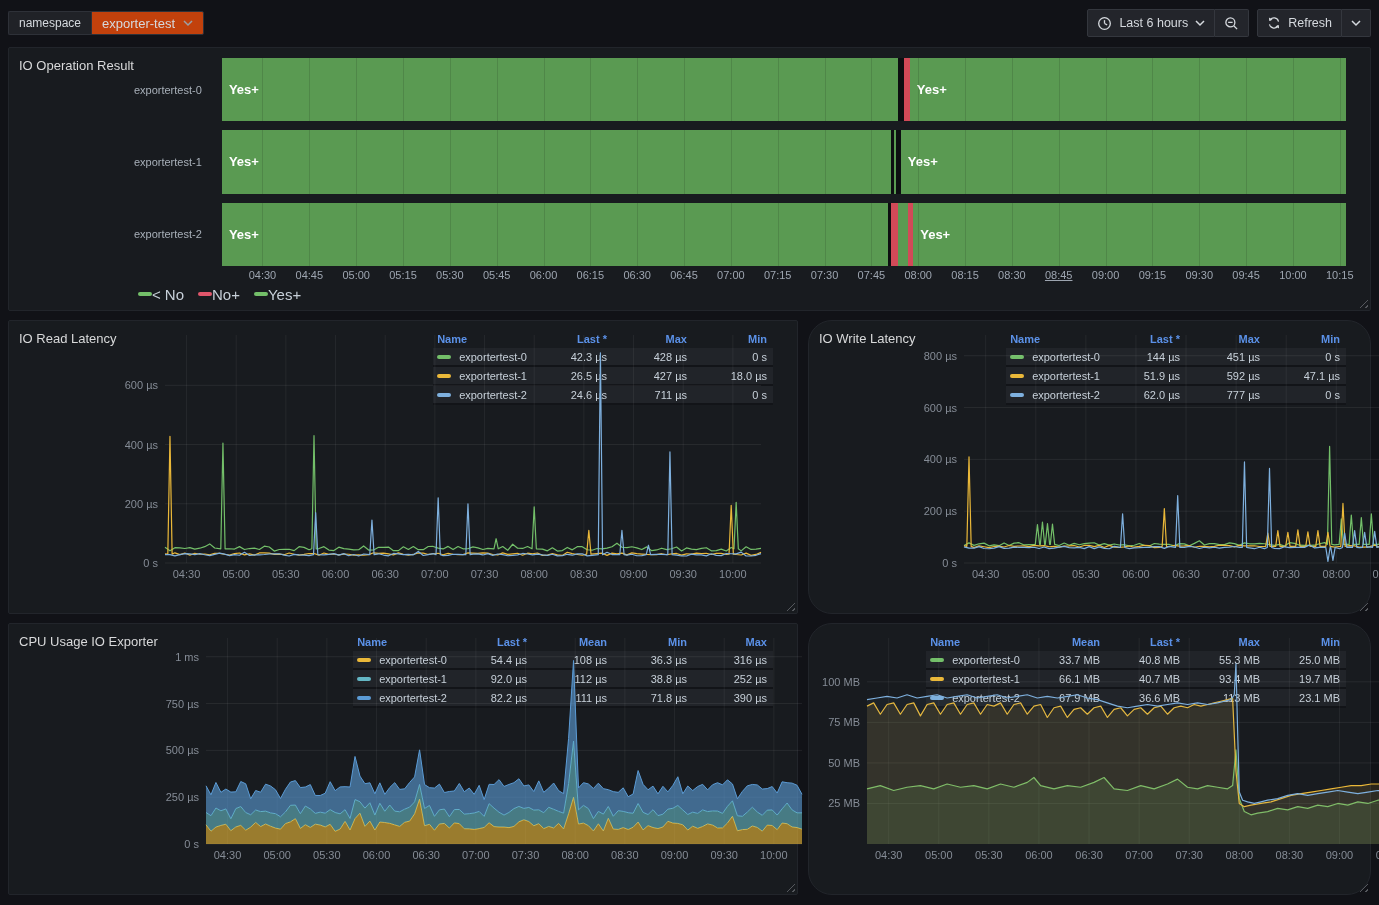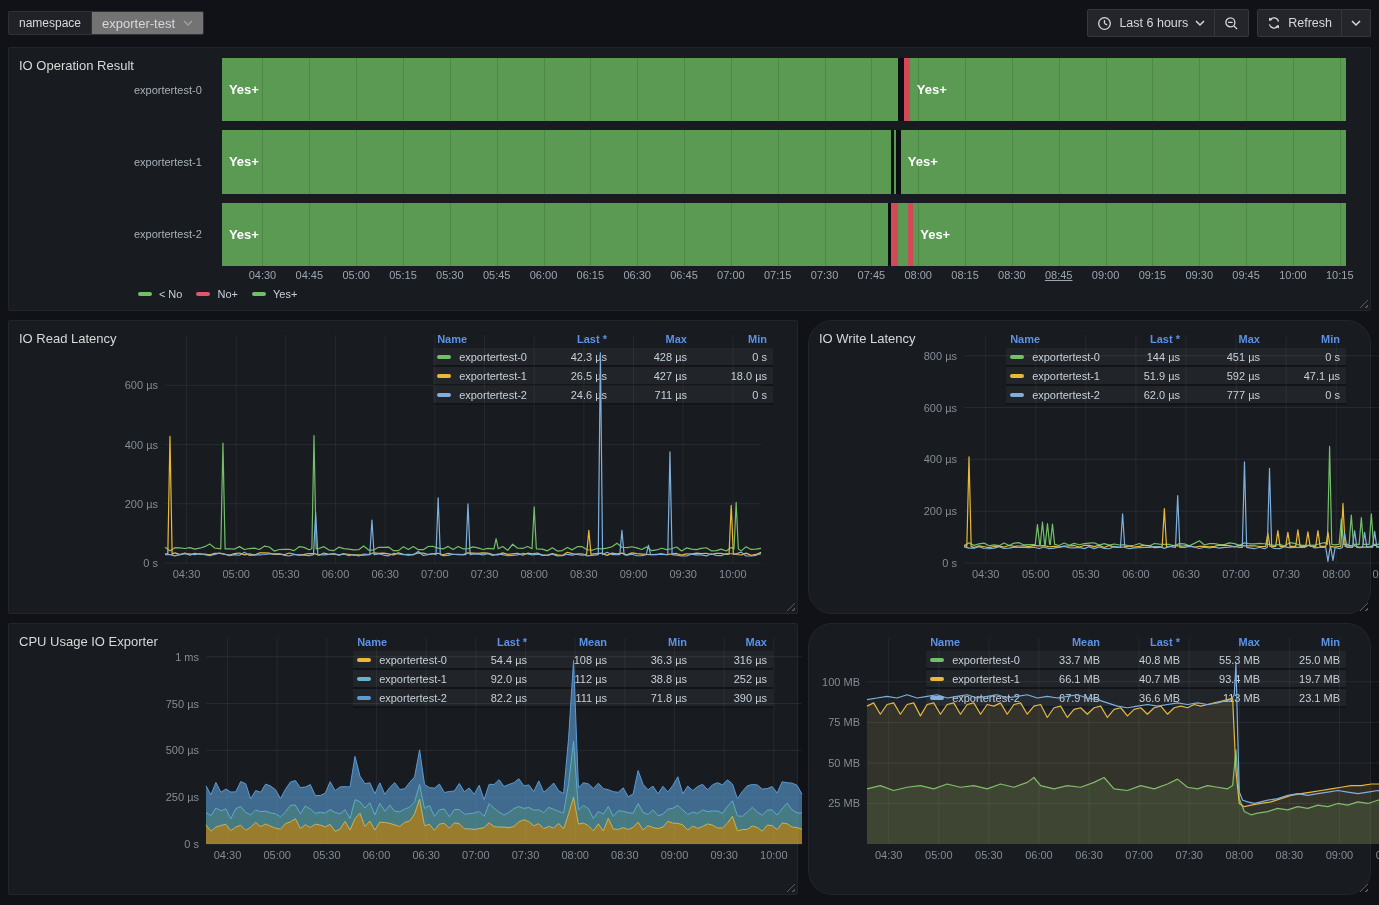--- a/index.html
+++ b/index.html
@@ -3,21 +3,21 @@
 <meta charset="utf-8">
 <style>
   * { margin:0; padding:0; box-sizing:border-box; }
   html,body { width:1379px; height:905px; background:#111217; font-family:"Liberation Sans", sans-serif; color:#c7d0d9; overflow:hidden; }
   .page { padding:8px; display:flex; flex-direction:column; gap:9px; height:100%; }
 
   
   .topbar { height:30px; display:flex; align-items:center; justify-content:space-between; }
   .chipgroup { display:flex; align-items:stretch; height:24px; }
   .chip-label { background:#202227; border:1px solid #2e3138; border-right:none; border-radius:2px 0 0 2px; display:flex; align-items:center; padding:0 10px; font-size:12px; color:#d5d9de; }
-  .chip-value { background:#737373; border:1px solid #2e3138; border-radius:0 2px 2px 0; display:flex; align-items:center; gap:8px; padding:0 10px; font-size:13px; color:#d5d9de; cursor:pointer; }
+  .chip-value { background:#c2410c; border:1px solid #2e3138; border-radius:0 2px 2px 0; display:flex; align-items:center; gap:8px; padding:0 10px; font-size:13px; color:#d5d9de; cursor:pointer; }
   .tb-right { display:flex; align-items:center; gap:8px; }
   .btn-group { display:flex; align-items:stretch; height:28px; }
   .tb-btn { background:#23252b; border:1px solid #34373e; display:flex; align-items:center; gap:7px; padding:0 9px; font-size:12.5px; font-weight:500; color:#d5d9de; cursor:pointer; }
   .tb-btn + .tb-btn { border-left:none; }
   .btn-group .tb-btn:first-child { border-radius:2px 0 0 2px; }
   .btn-group .tb-btn:last-child { border-radius:0 2px 2px 0; }
   .icon-svg { display:block; }
 
   
   .panel { background:#181b1f; border:1px solid #22252b; border-radius:2px; padding:6px 24px 6px 10px; display:flex; flex-direction:row; position:relative;justify-content:center; }
@@ -37,21 +37,21 @@
   .tl-rows { flex:1; display:flex; flex-direction:column; gap:9px; padding-top:4px; }
   .tl-row { flex:1; display:flex; align-items:stretch; gap:8px; }
   .tl-row-label { width:80px; flex:0 0 auto; display:flex; align-items:center; font-size:11px; color:#a8b0b9; }
   .tl-track { flex:1; position:relative; background:transparent; }
   .tl-seg { position:absolute; top:0; bottom:0; display:flex; align-items:center; overflow:hidden; }
   .tl-seg-label { font-size:13px; font-weight:700; color:#ffffff; padding-left:7px; white-space:nowrap; }
   .tl-gridline { position:absolute; top:0; bottom:0; width:1px; background:rgba(0,0,0,0.12); }
   .tl-axis { position:relative; height:18px; margin-left:88px; flex:0 0 auto; }
   .tl-axis .xtick { position:absolute; top:3px; transform:translateX(-50%); font-size:11px; color:#9da5b0; white-space:nowrap; }
   .tl-legend { height:20px; display:flex; align-items:center; gap:14px; padding-left:4px; flex:0 0 auto; }
-  .tl-legend-item { display:flex; align-items:center; gap:7px; font-size:11px; color:#c7d0d9; cursor:pointer; }
+  .tl-legend-item { display:flex; align-items:center; gap:0; font-size:15px; color:#c7d0d9; cursor:pointer; }
   .swatch { width:14px; height:4px; border-radius:2px; display:inline-block; }
 
   
   .chart-mount { flex:1 1 auto; min-height:0; position:relative; }
   .chart-mount svg { position:absolute; inset:0; }
 
   
   .legend { flex:0 0 auto; margin-top:2px; font-size:11px; }
   .legend-header { display:flex; align-items:center; height:19px; padding:0 6px 0 4px; }
   .legend-header .name-col { flex:1; color:#5b91e8; font-weight:700; cursor:pointer; }

